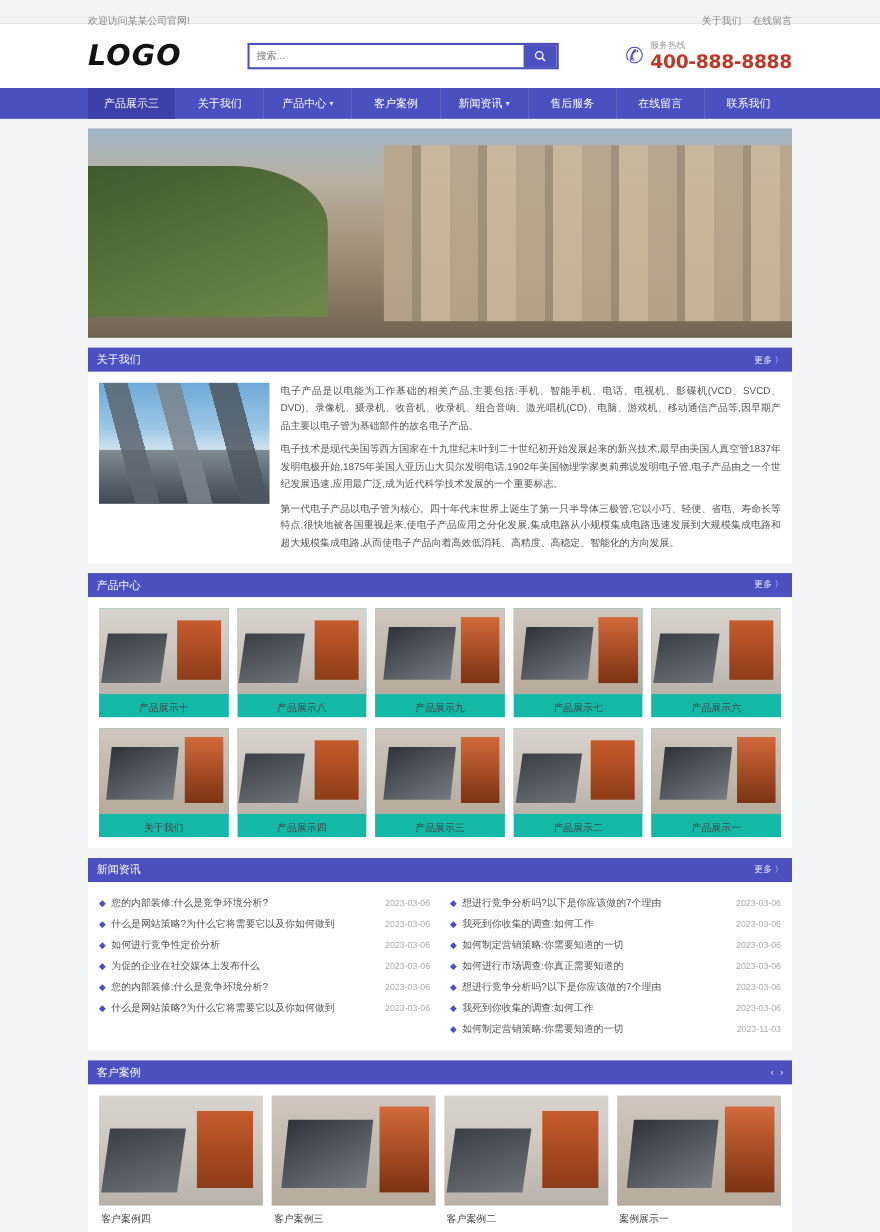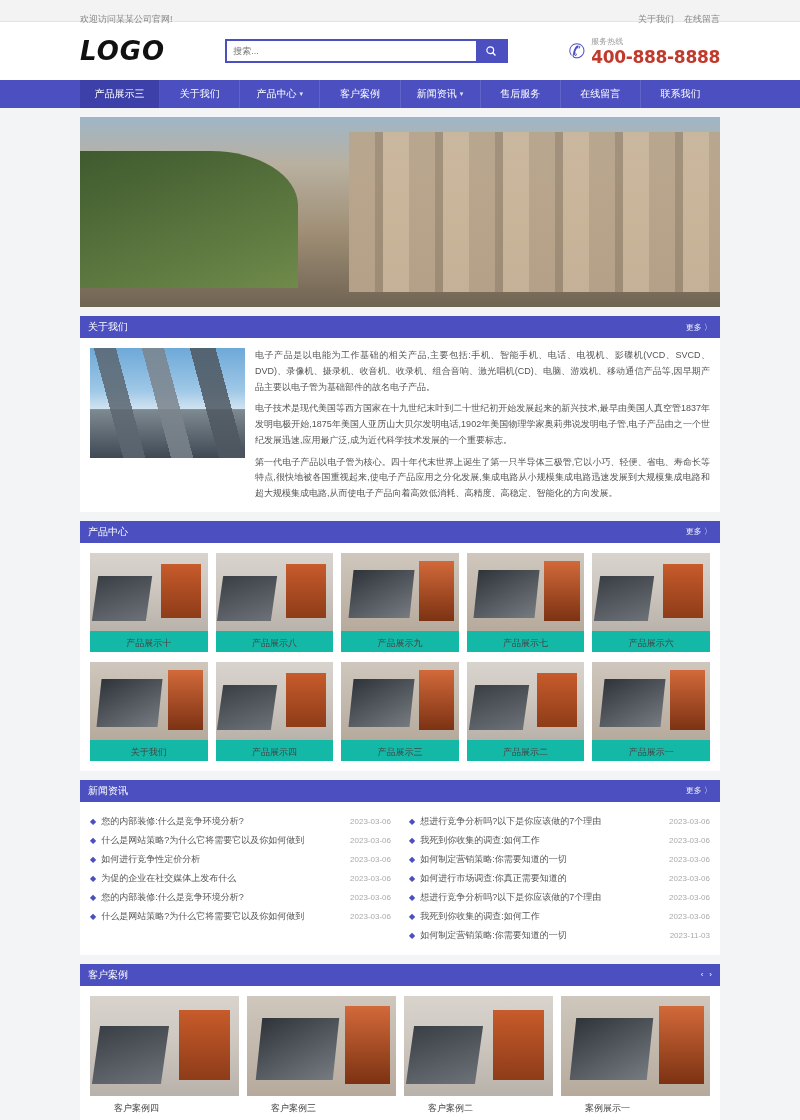--- a/index.html
+++ b/index.html
@@ -100,21 +100,21 @@
   .news-cols { display: flex; gap: 18px; }
   .news-col { flex: 1; }
   .news-item { display: flex; align-items: center; font-size: 9px; color: #555; padding: 3px 0; }
   .news-dot { color: #4b4fbf; margin-right: 5px; font-size: 8px; }
   .news-title { flex: 1; overflow: hidden; white-space: nowrap; text-overflow: ellipsis; }
   .news-date { color: #aaa; font-size: 8px; margin-left: 6px; }
 
   
   .case-grid { display: grid; grid-template-columns: repeat(4, 1fr); gap: 8px; }
   .case-thumb { width: 100%; height: 100px; display: block; }
-  .case-name { font-size: 9px; color: #444; padding: 6px 2px 0; margin-left: 22px; }
+  .case-name { font-size: 9px; color: #444; padding: 6px 2px 0; }
 
   
   .ph { background-repeat: no-repeat; background-size: cover; }
   .ph-city {
     background:
       linear-gradient(180deg,#6ea9d8 0%,#9dc7e6 38%,#cfe2f0 55%,#7e8a92 56%,#3f4954 100%);
     position: relative; overflow: hidden;
   }
   .ph-city:before {
     content:""; position:absolute; inset:0;

